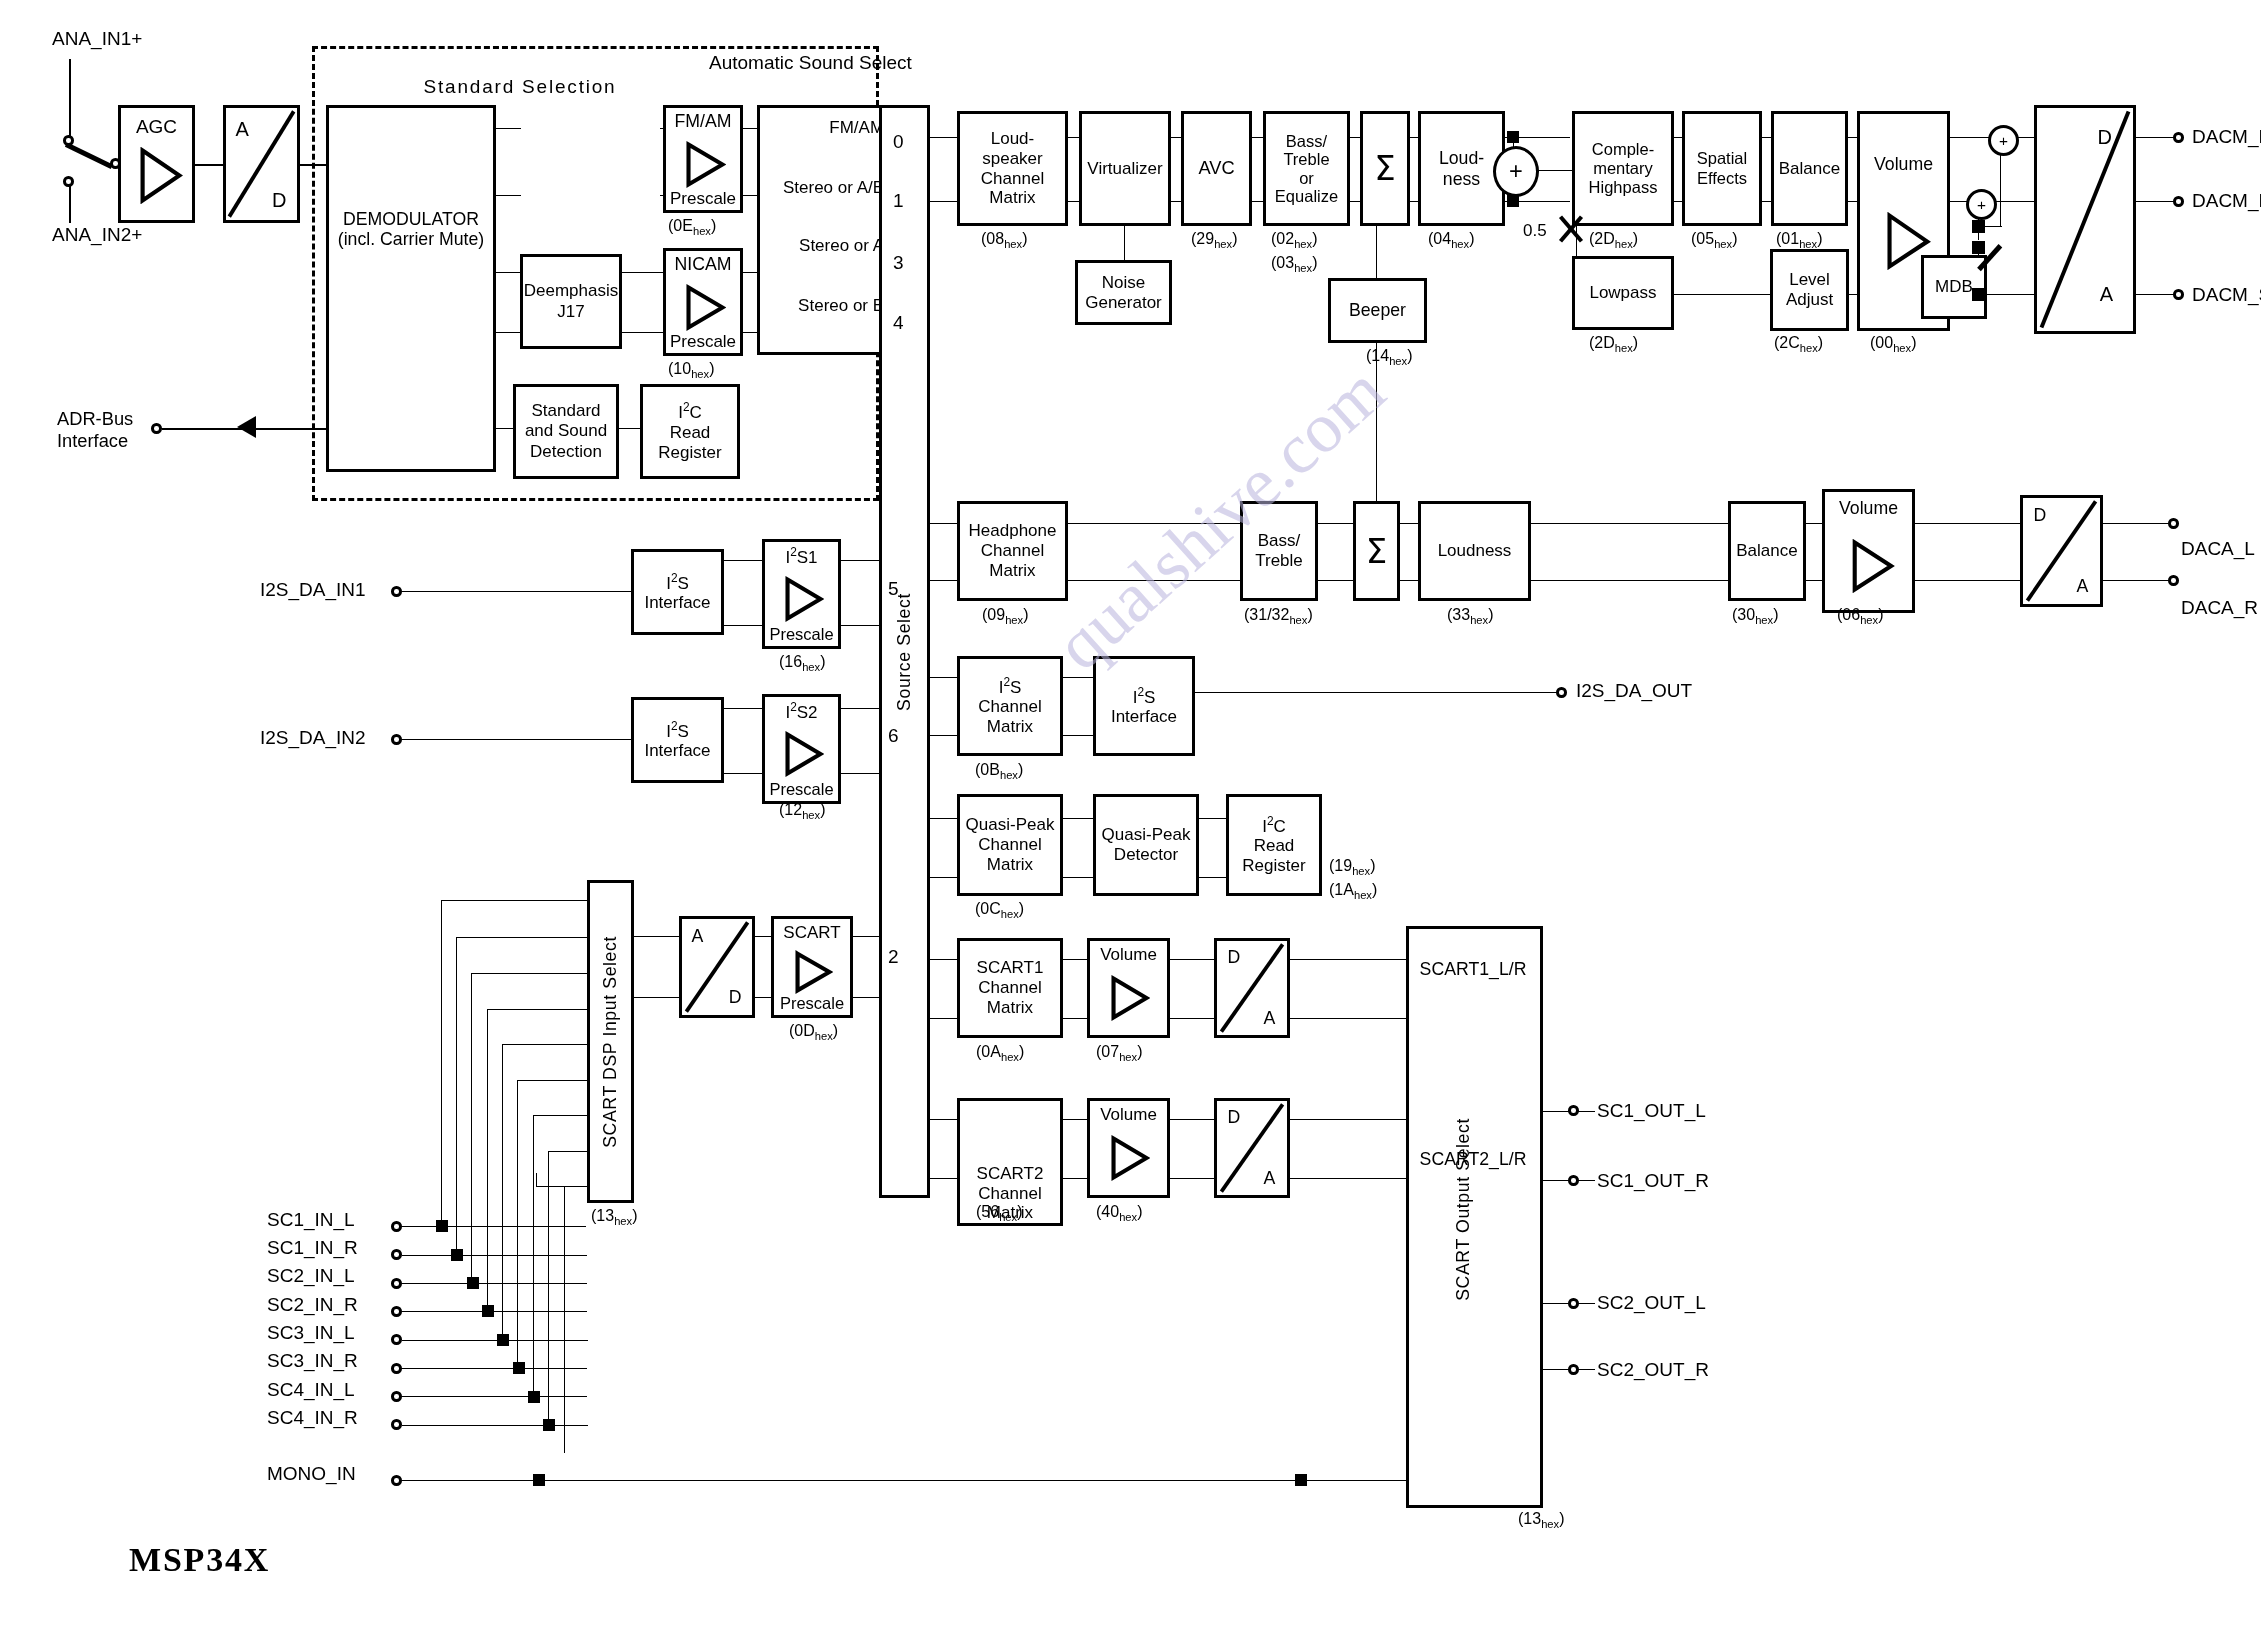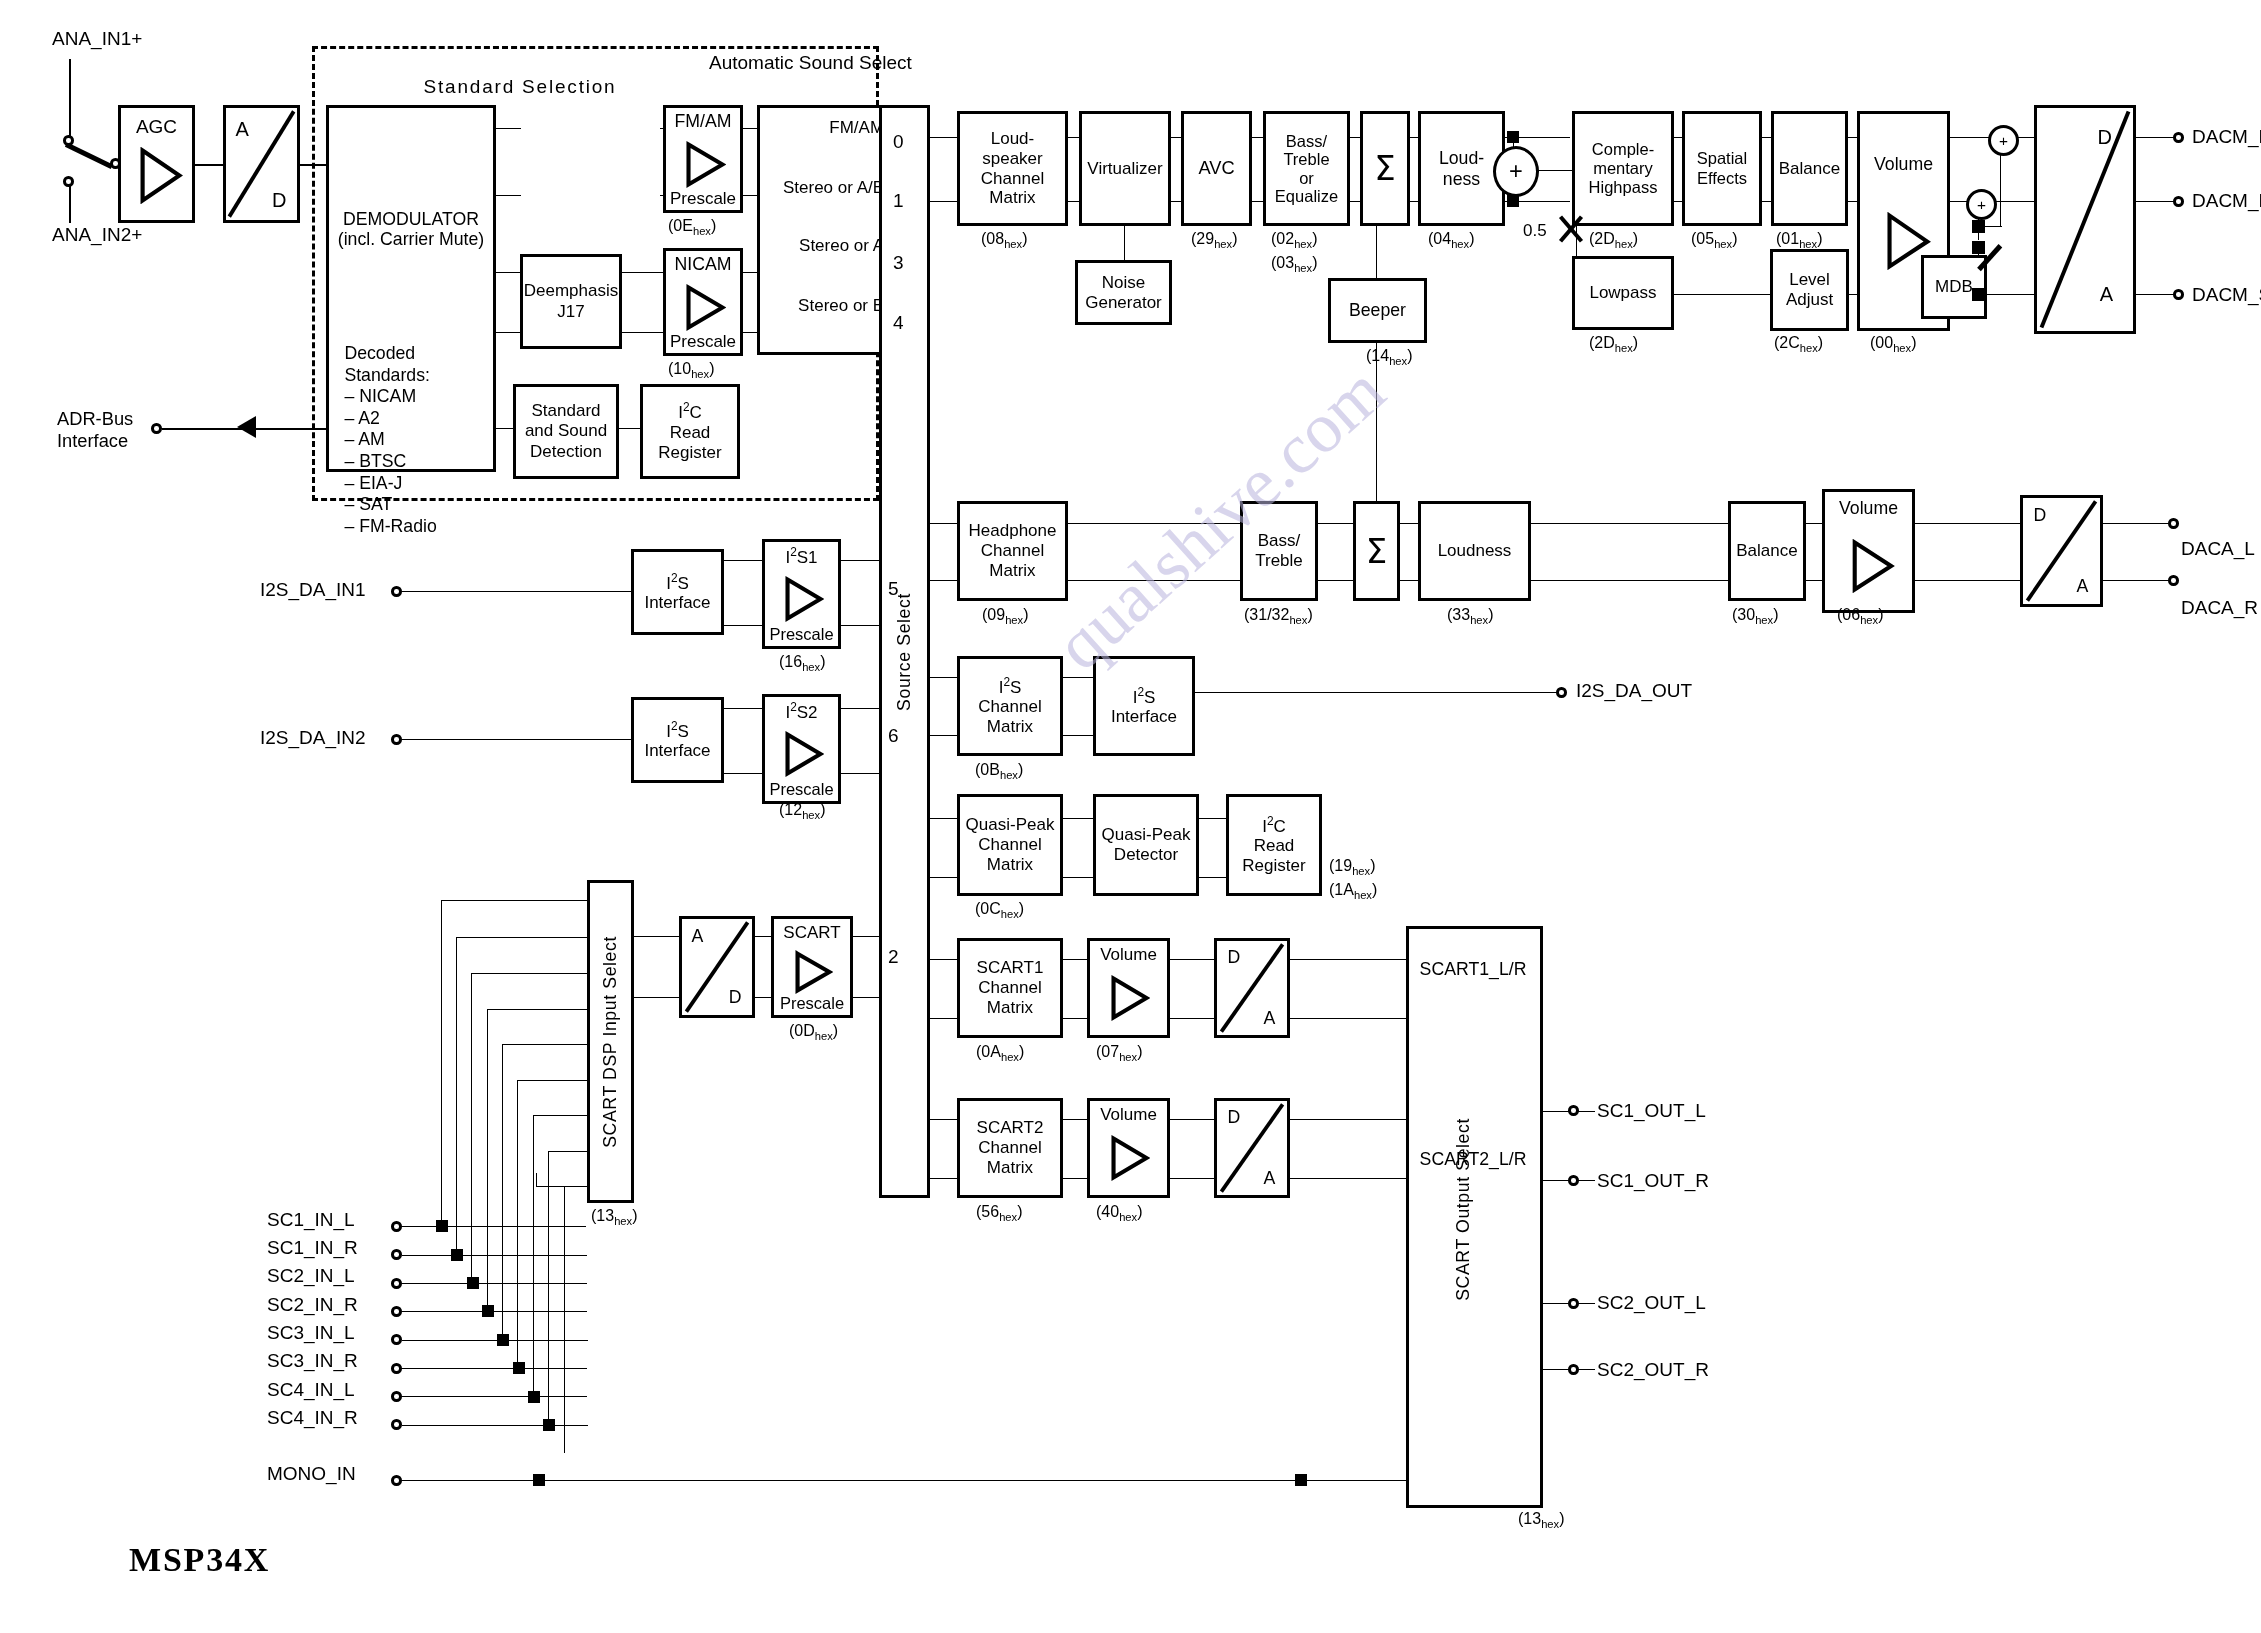--- a/index.html
+++ b/index.html
@@ -104,31 +104,20 @@
     <div class="ta" style="left:9.5px;top:9.5px;">A</div>
     <div class="ta" style="right:10.6px;bottom:8.3px;">D</div>
   </div>
   <div class="h" style="left:194px;top:164px;width:31px;"></div>
   <div class="h" style="left:299px;top:164px;width:28px;"></div>
 
   <div class="blk" style="left:326px;top:105px;width:170px;height:367px;align-items:flex-start;">
     <div style="position:absolute;top:102px;left:0;right:0;text-align:center;font-size:17.7px;">
       <div>DEMODULATOR</div>
       <div>(incl. Carrier Mute)</div>
-    </div>
-    <div style="position:absolute;top:235px;left:15.4px;text-align:left;font-size:17.7px;line-height:1.22;">
-      <div>Decoded</div>
-      <div>Standards:</div>
-      <div>– NICAM</div>
-      <div>– A2</div>
-      <div>– AM</div>
-      <div>– BTSC</div>
-      <div>– EIA-J</div>
-      <div>– SAT</div>
-      <div>– FM-Radio</div>
     </div>
   </div>
 
   <div class="lbl" style="left:57px;top:408px;line-height:1.18;font-size:18.3px;">
      <div>ADR-Bus</div>
       <div>Interface</div>
   </div>
   <div class="pin" style="left:151px;top:423px;"></div>
   <div class="h" style="left:162px;top:428px;width:167px;"></div>
   <div class="arrow" style="left:237px;top:416px;"></div>
@@ -713,21 +702,21 @@
       <line x1="8" y1="164" x2="120" y2="6" stroke="#000" stroke-width="7"></line>
     </svg>
     <div class="ta" style="left:10.6px;top:5.9px;font-size:17.7px;">D</div>
     <div class="ta" style="right:11.8px;bottom:5.9px;font-size:17.7px;">A</div>
   </div>
   <div class="h thinw" style="left:1167px;top:959px;width:50px;"></div>
   <div class="h thinw" style="left:1167px;top:1018px;width:50px;"></div>
   <div class="h thinw" style="left:1288px;top:959px;width:121px;"></div>
   <div class="h thinw" style="left:1288px;top:1018px;width:121px;"></div>
 
-  <div class="blk" style="left:957px;top:1098px;width:106px;height:100px;">
+  <div class="blk" style="left:957px;top:1098px;width:106px;height:128px;align-items:flex-end;">
     <div style="font-size:17px;line-height:1.16;">
       <div>SCART2</div>
       <div>Channel</div>
       <div>Matrix</div>
     </div>
   </div>
   <div class="h thinw" style="left:929px;top:1119px;width:31px;"></div>
   <div class="h thinw" style="left:929px;top:1178px;width:31px;"></div>
   <div class="hexlbl" style="left:976px;top:1203px;">
     (<span>56</span><sub>hex</sub>)

